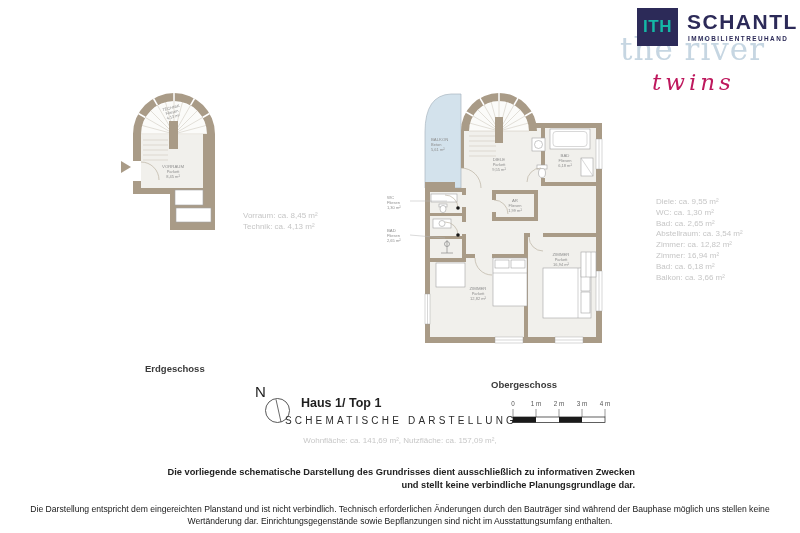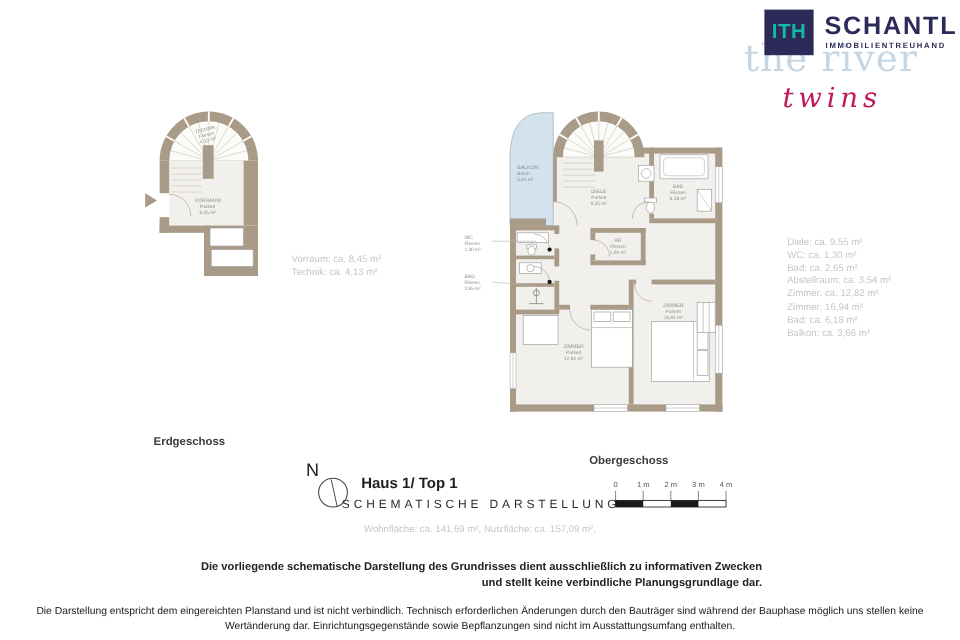--- a/index.html
+++ b/index.html
@@ -285,21 +285,21 @@
     <div>Diele: ca. 9,55 m²</div>
     <div>WC: ca. 1,30 m²</div>
     <div>Bad: ca. 2,65 m²</div>
     <div>Abstellraum: ca. 3,54 m²</div>
     <div>Zimmer: ca. 12,82 m²</div>
     <div>Zimmer: 16,94 m²</div>
     <div>Bad: ca. 6,18 m²</div>
     <div>Balkon: ca. 3,66 m²</div>
   </div>
 
-  <div class="abs caption" style="left:128px;top:363px;">Erdgeschoss</div>
+  <div class="abs caption" style="left:145px;top:363px;">Erdgeschoss</div>
   <div class="abs caption" style="left:491px;top:379px;">Obergeschoss</div>
 
   <svg class="abs" style="left:252px;top:381px;" width="44" height="46" viewBox="0 0 44 46">
     <text x="3" y="16" font-size="15" fill="#222">N</text>
     <circle cx="25.5" cy="29.5" r="12" fill="none" stroke="#444" stroke-width="0.9"></circle>
     <line x1="24" y1="18.5" x2="29" y2="41" stroke="#444" stroke-width="0.8"></line>
   </svg>
 
   <div class="abs title-main">Haus 1/ Top 1</div>
   <div class="abs title-sub">SCHEMATISCHE DARSTELLUNG</div>

